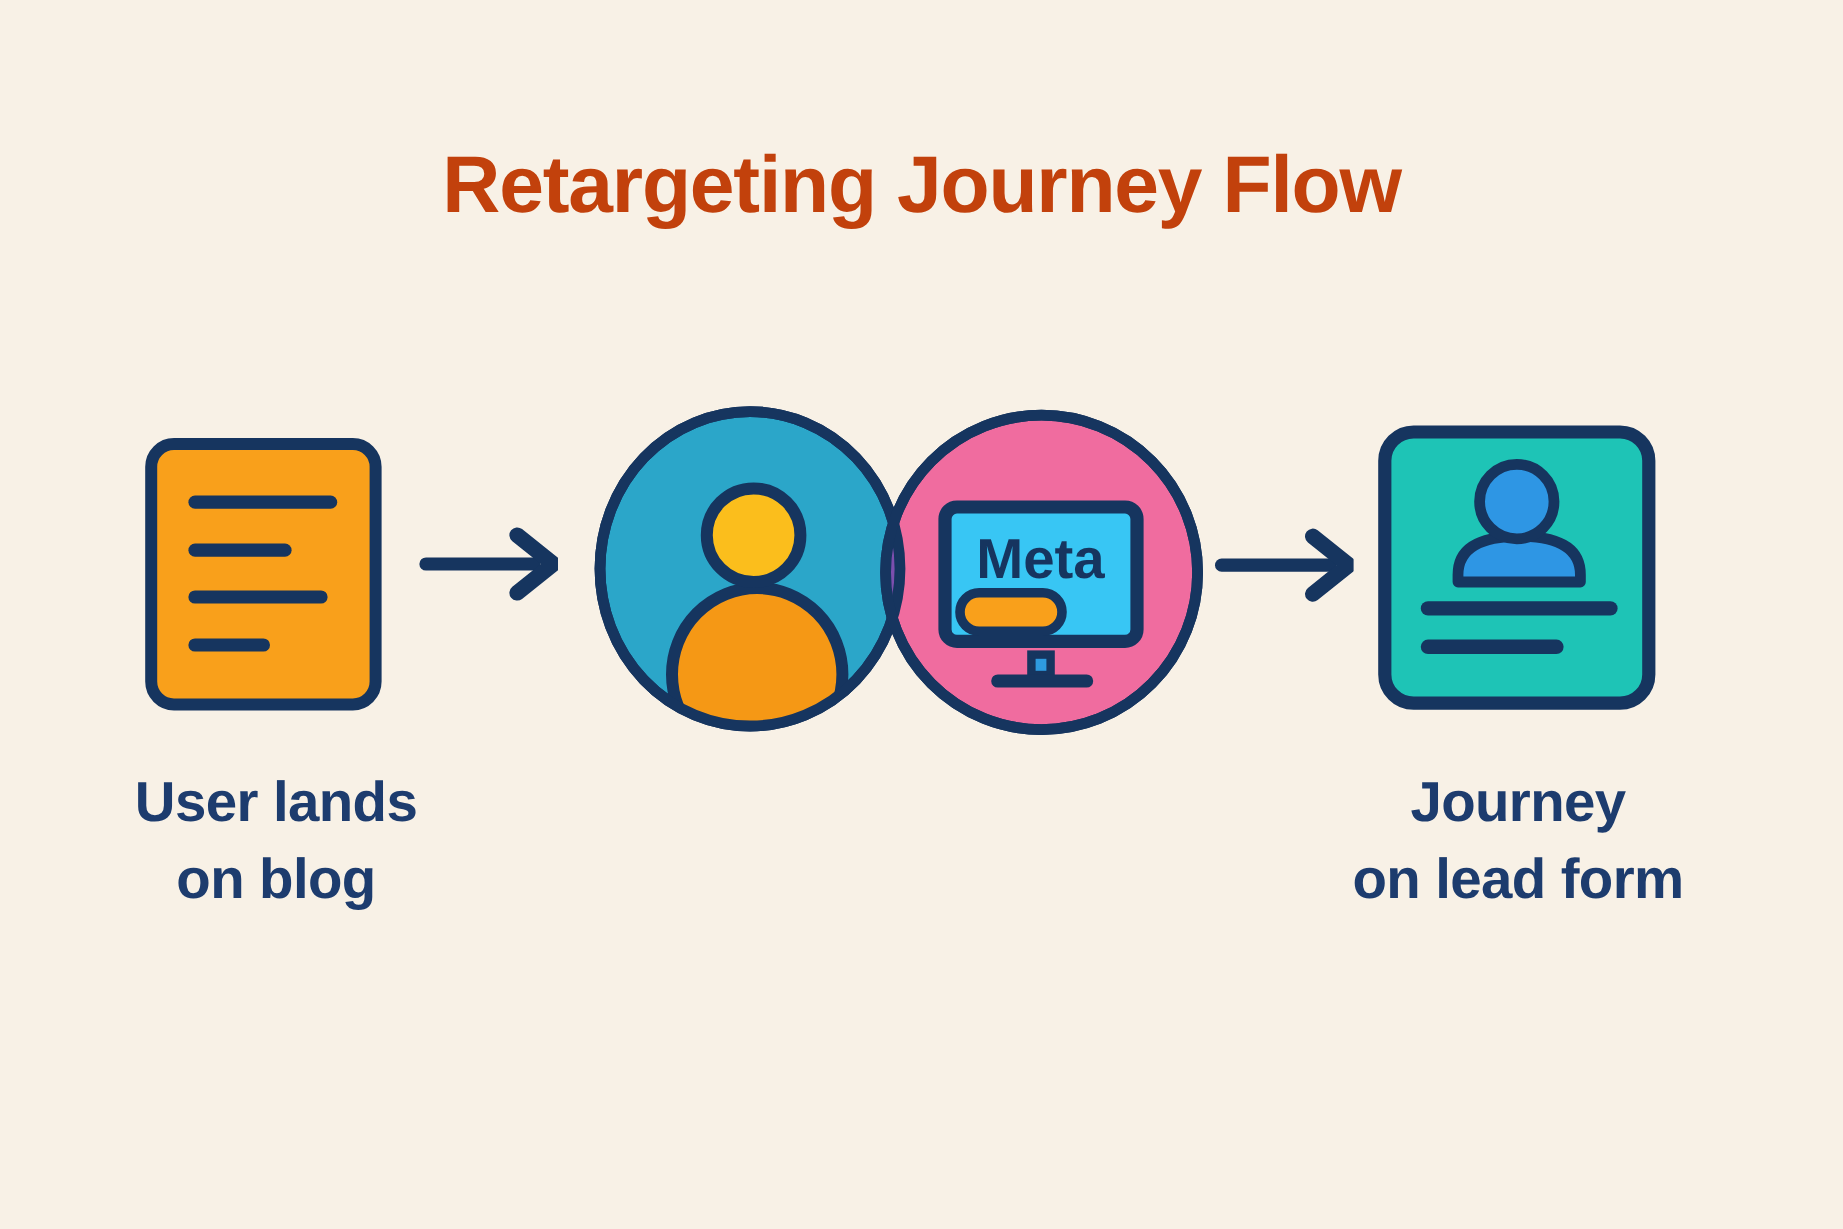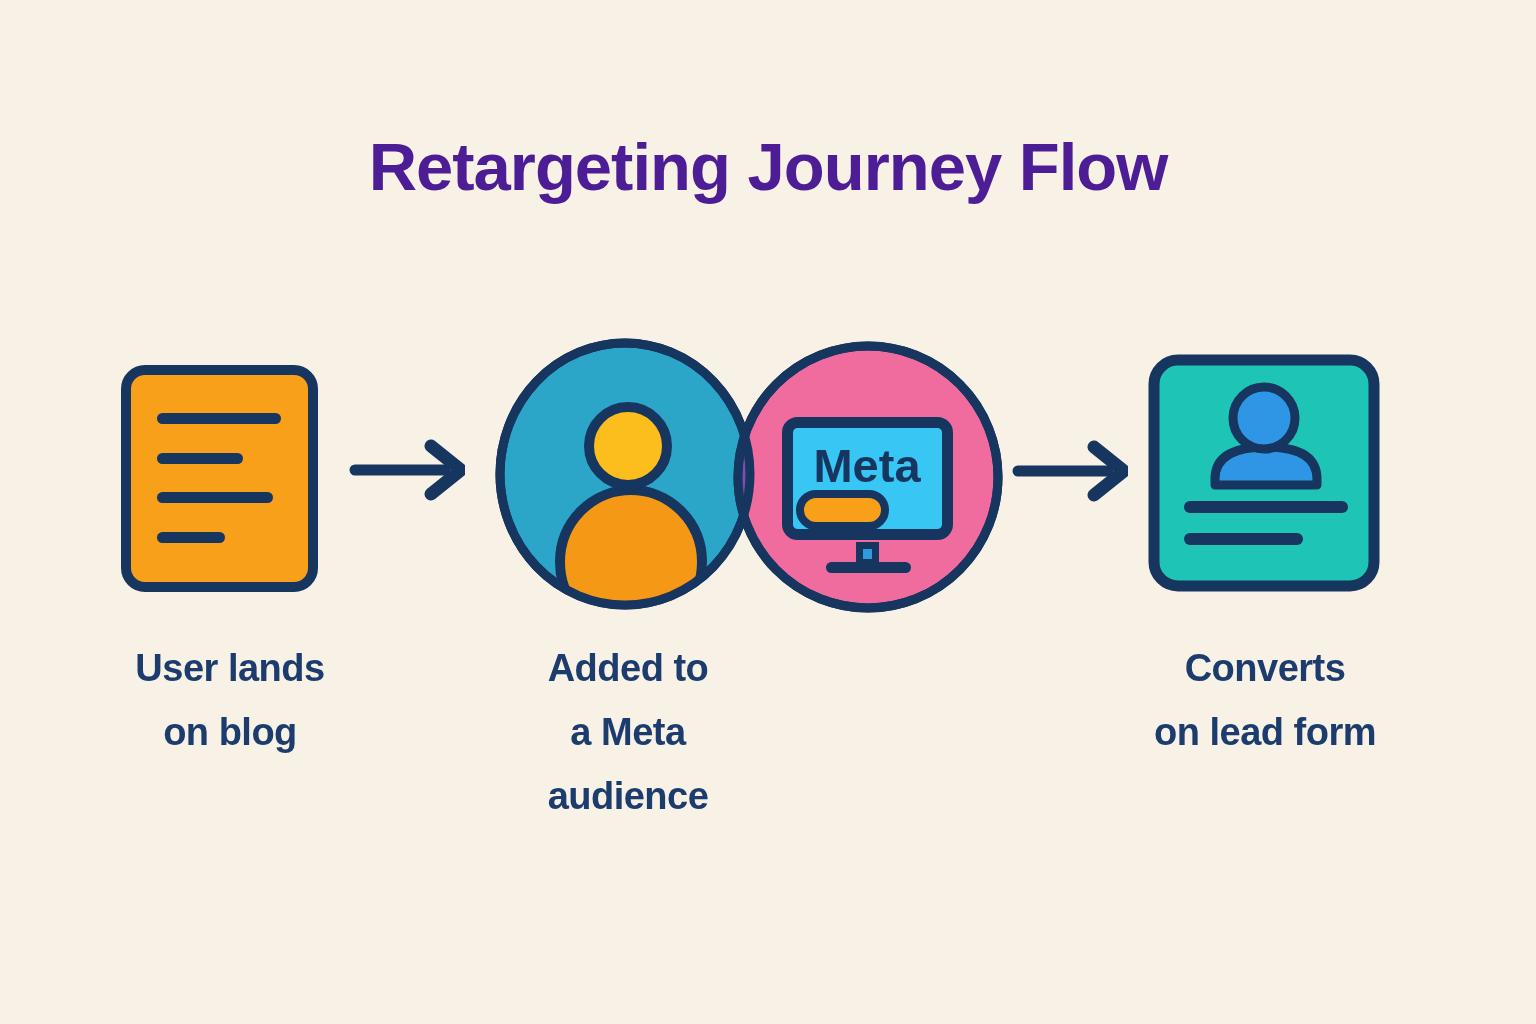--- a/index.html
+++ b/index.html
@@ -5,24 +5,24 @@
   html,body{margin:0;padding:0;}
   .canvas{
     position:relative;
     width:1536px;height:1024px;
     background:#F8F1E6;
     font-family:"Liberation Sans", sans-serif;
     overflow:hidden;
   }
   .title{
     position:absolute;top:112px;left:0;right:0;
-    margin:16px;
+    margin:4px;
     text-align:center;
     font-size:67px;font-weight:700;
-    color:#4c1d95;
+    color:#c2410c;
     letter-spacing:-1px;
   }
   
   .doc{
     position:absolute;left:121px;top:365px;
     width:197px;height:227px;
     box-sizing:border-box;
     background:#F9A01B;
     border:10px solid #16355F;
     border-radius:24px;
@@ -39,21 +39,21 @@
   .arrow{position:absolute;width:116px;height:66px;}
   .arrow1{left:349px;top:437px;}
   .arrow2{left:1012px;top:438px;}
   
   .venn{position:absolute;left:495px;top:338px;width:512px;height:278px;}
   
   .card{position:absolute;left:1146px;top:352px;width:236px;height:242px;}
   
   .step-label{
     position:absolute;top:636px;
-    font-size:38px;font-weight:700;line-height:64px;
+    font-size:47px;font-weight:700;line-height:64px;
     color:#1D3C6E;text-align:center;
     white-space:pre-line;
     letter-spacing:-0.5px;
   }
   .label1{left:70px;width:320px;}
   .label2{left:468px;width:320px;}
   .label3{left:738px;width:300px;}
   .label4{left:1085px;width:360px;}
   .meta-text{
     font-family:"Liberation Sans", sans-serif;
@@ -124,19 +124,16 @@
     <g>
       <path d="M 69 133 L 69 127 Q 69 95 120 95 Q 171 95 171 127 L 171 133 Z" fill="#2E96E4" stroke="#16355F" stroke-width="9" stroke-linejoin="round"></path>
       <circle cx="118" cy="66" r="31" fill="#2E96E4" stroke="#16355F" stroke-width="9"></circle>
     </g>
     <path d="M 44 155 L 196 155" stroke="#16355F" stroke-width="12" stroke-linecap="round"></path>
     <path d="M 44 187 L 151 187" stroke="#16355F" stroke-width="12" stroke-linecap="round"></path>
   </svg>
 
   <div class="step-label label1">User lands
 on blog</div>
-  <div class="step-label label2">Added to
-a Meta
-audience</div>
-  <div class="step-label label4">Converts
+  <div class="step-label label4">Journey
 on lead form</div>
 
 </div>
 
 </body></html>

